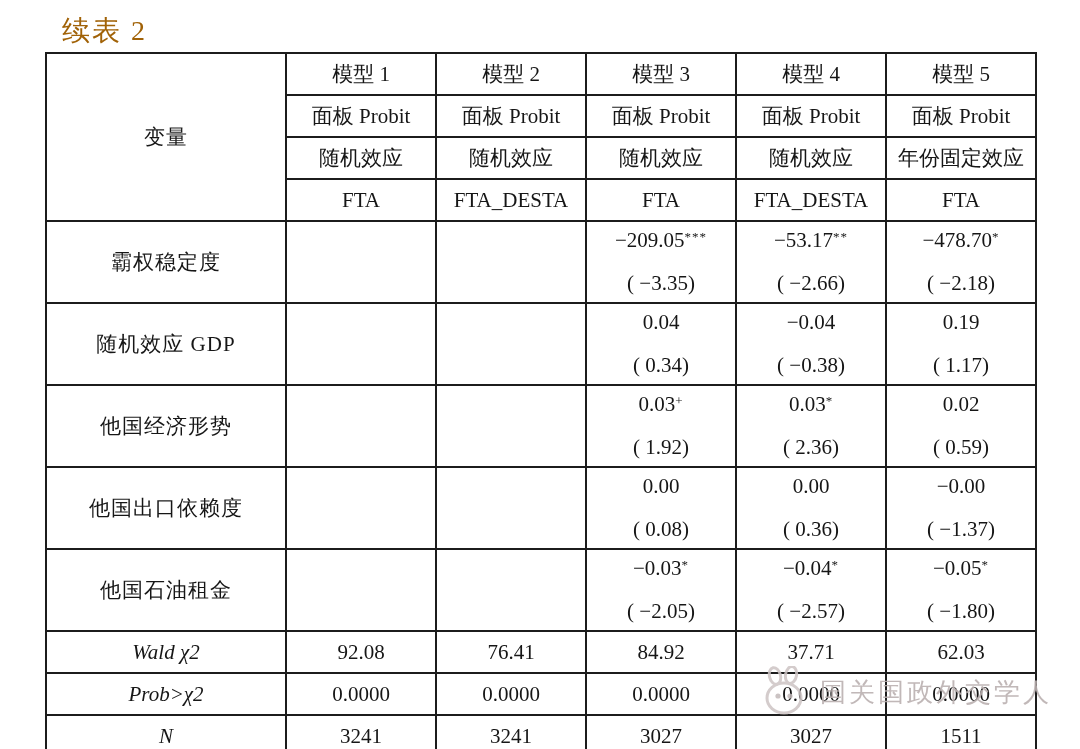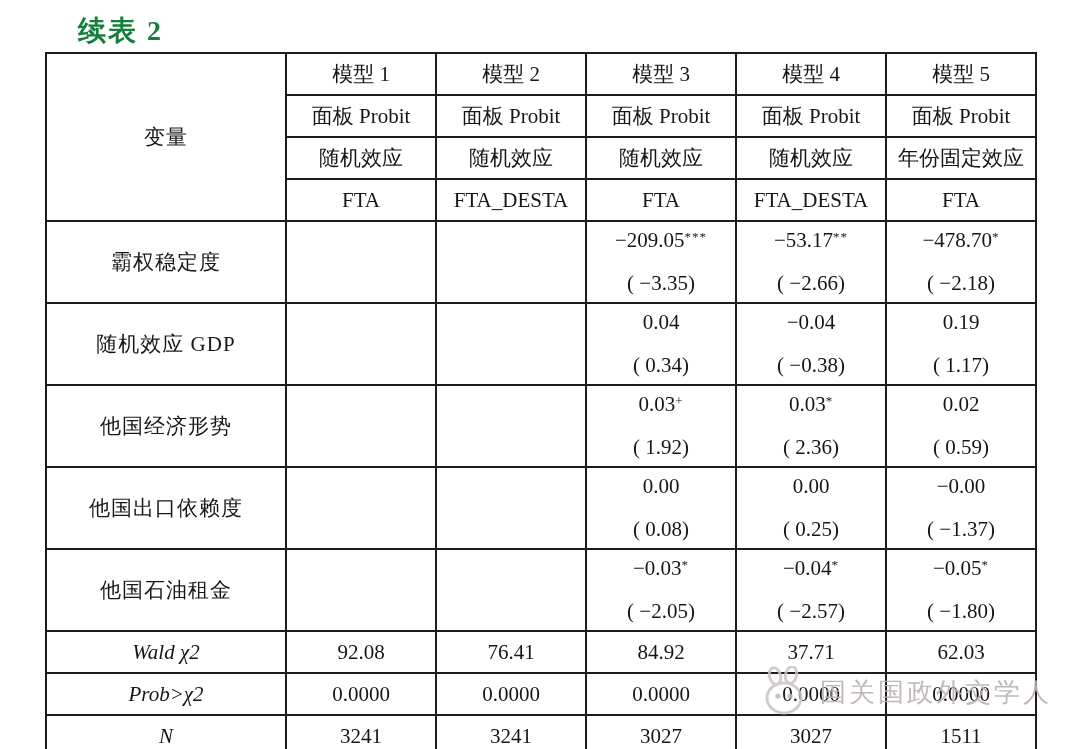--- a/index.html
+++ b/index.html
@@ -2,22 +2,22 @@
 <html><head>
 <meta charset="utf-8">
 <style>
   html,body{margin:0;padding:0;}
   body{
     width:1080px;height:749px;background:#ffffff;position:relative;
     font-family:"Liberation Serif","DejaVu Serif",serif;color:#161616;
     overflow:hidden;
   }
   .title{
-    position:absolute;left:78px;top:12px;
-    font-size:28px;font-weight:700;letter-spacing:2px;color:#15803d;
+    position:absolute;left:62px;top:12px;
+    font-size:28px;font-weight:400;letter-spacing:2px;color:#a16207;
   }
   table.reg{
     position:absolute;left:45px;top:52px;
     border-collapse:collapse;table-layout:fixed;width:990px;
     background:#fff;
   }
   table.reg td{
     border:2px solid #1c1c1c;
     font-size:21px;text-align:center;vertical-align:middle;
     padding:0;color:#161616;
@@ -203,21 +203,21 @@
         </td>
       <td>
           <div class="cellwrap">
             <div class="coefline"><span>0.00</span><sup></sup></div>
             <div class="tline">( 0.08)</div>
           </div>
         </td>
       <td>
           <div class="cellwrap">
             <div class="coefline"><span>0.00</span><sup></sup></div>
-            <div class="tline">( 0.25)</div>
+            <div class="tline">( 0.36)</div>
           </div>
         </td>
       <td>
           <div class="cellwrap">
             <div class="coefline"><span>−0.00</span><sup></sup></div>
             <div class="tline">( −1.37)</div>
           </div>
         </td>
     </tr>
 

